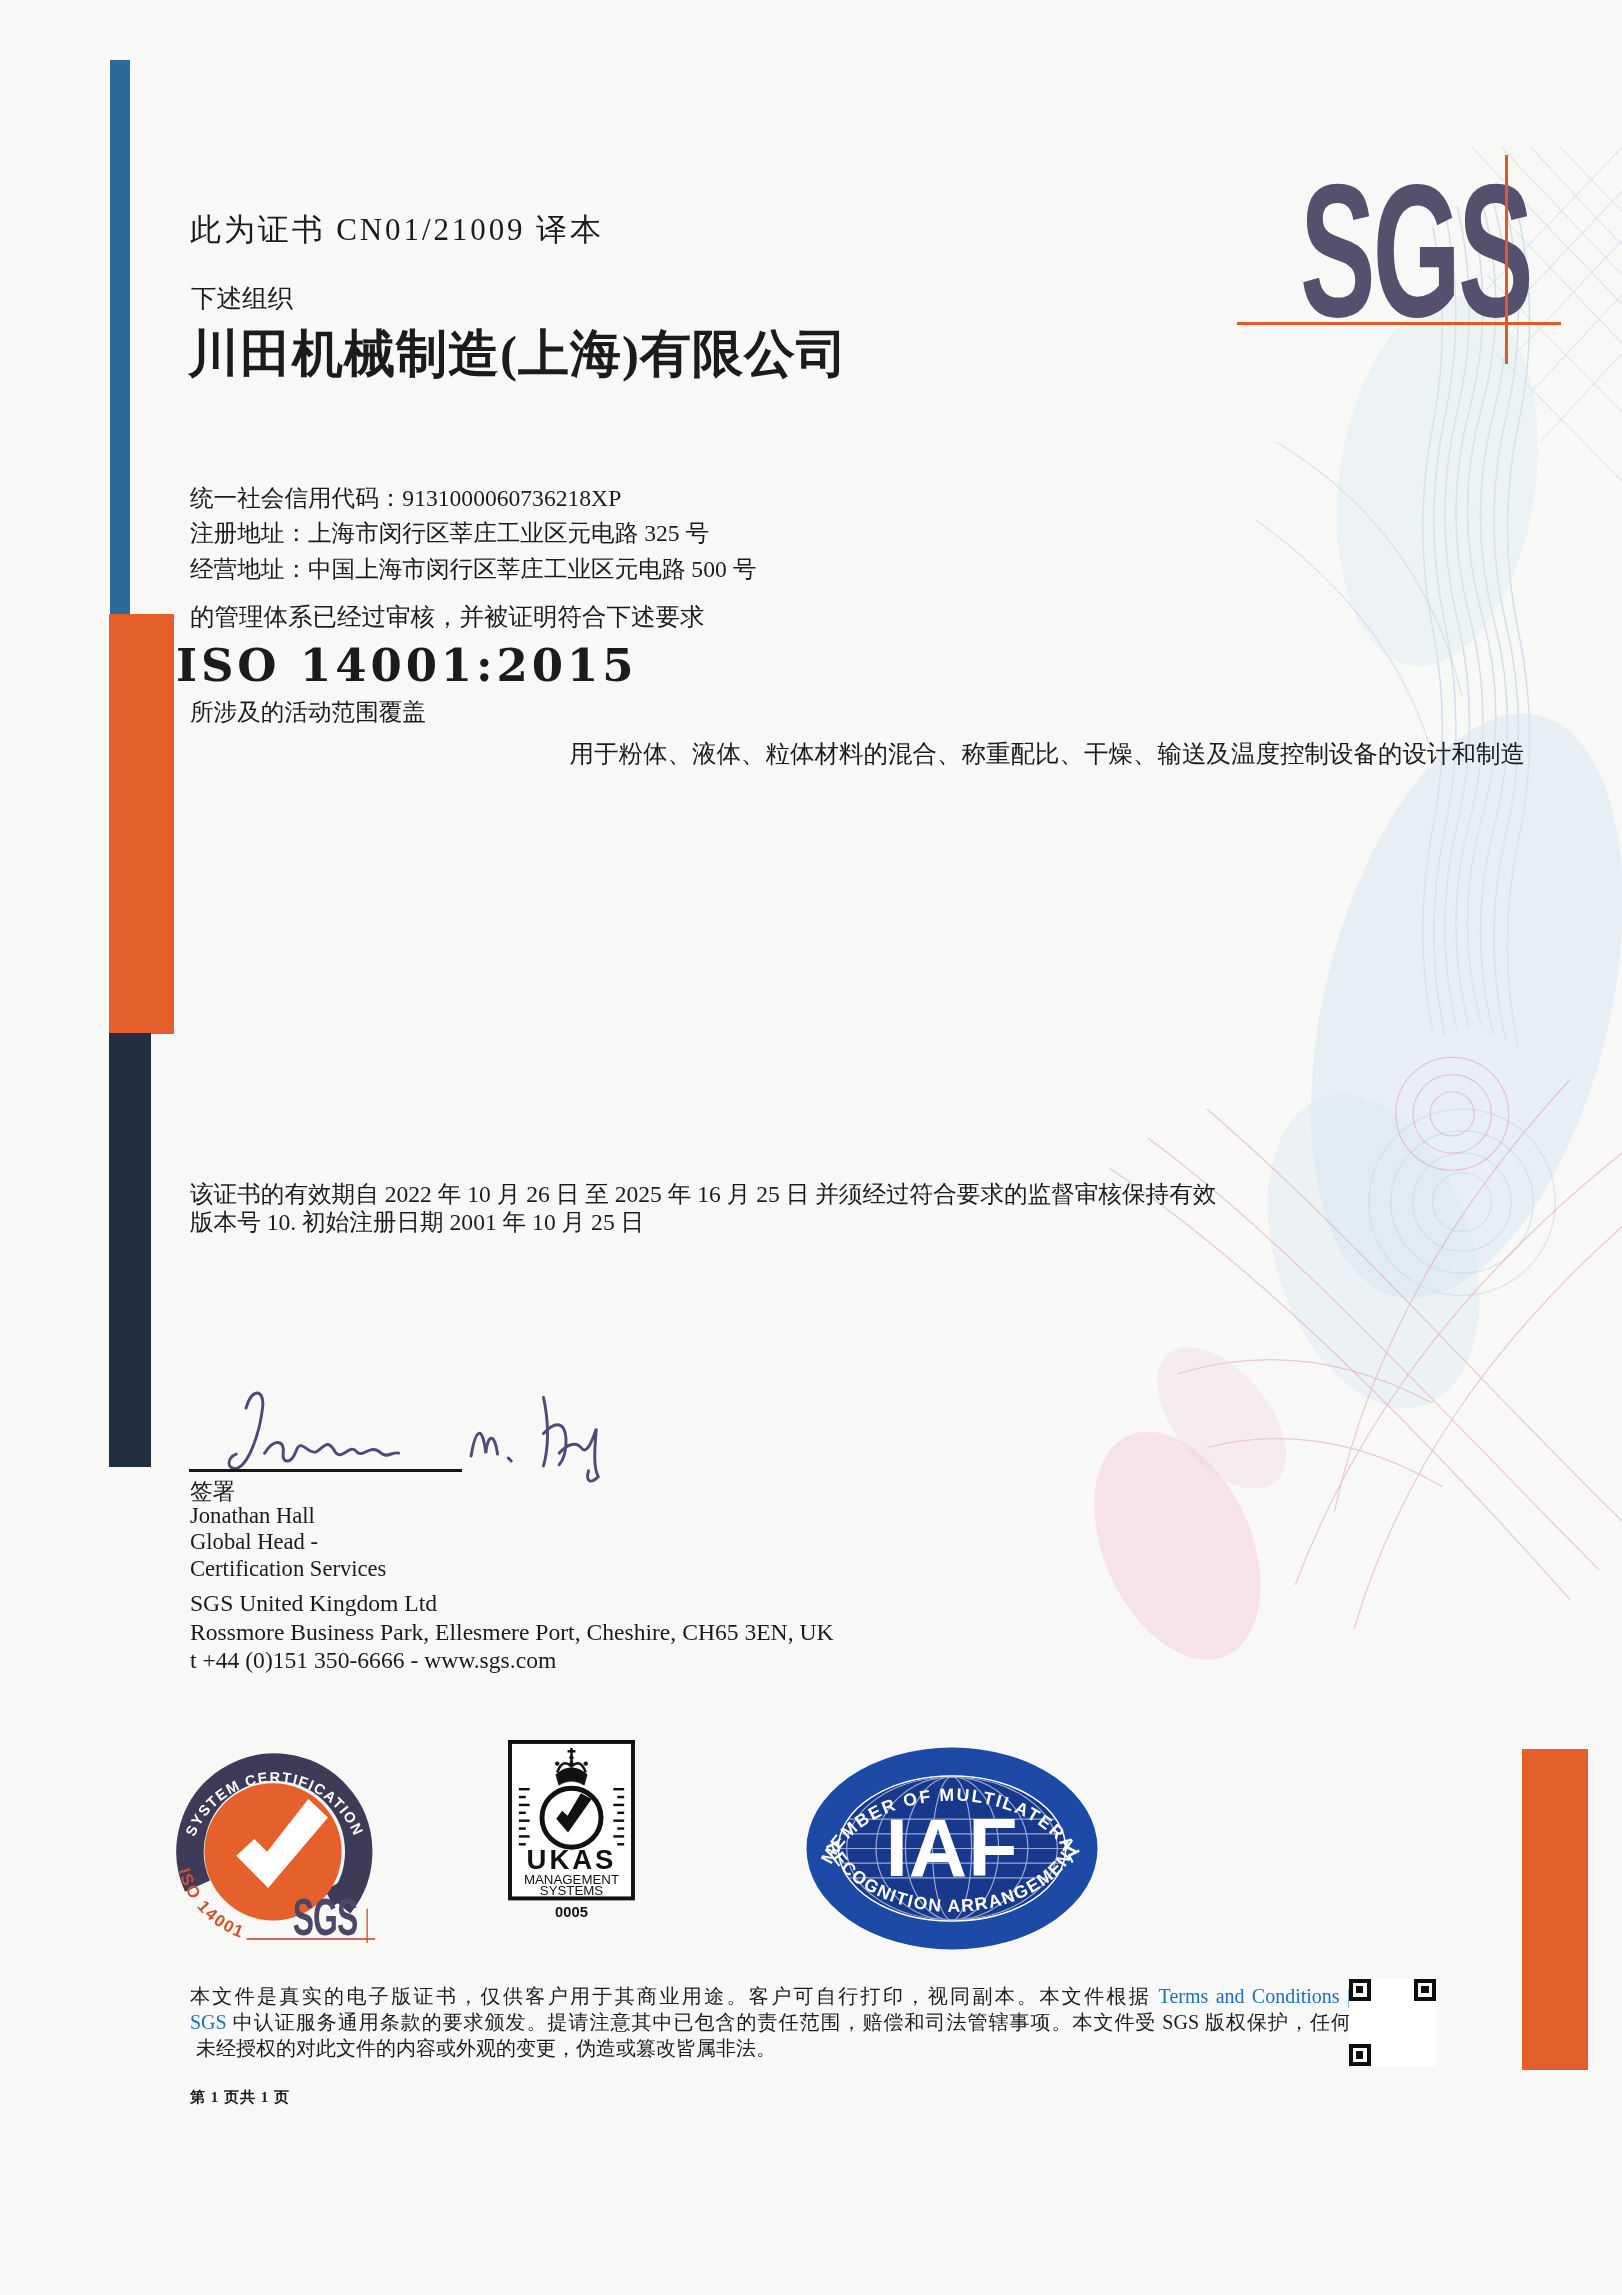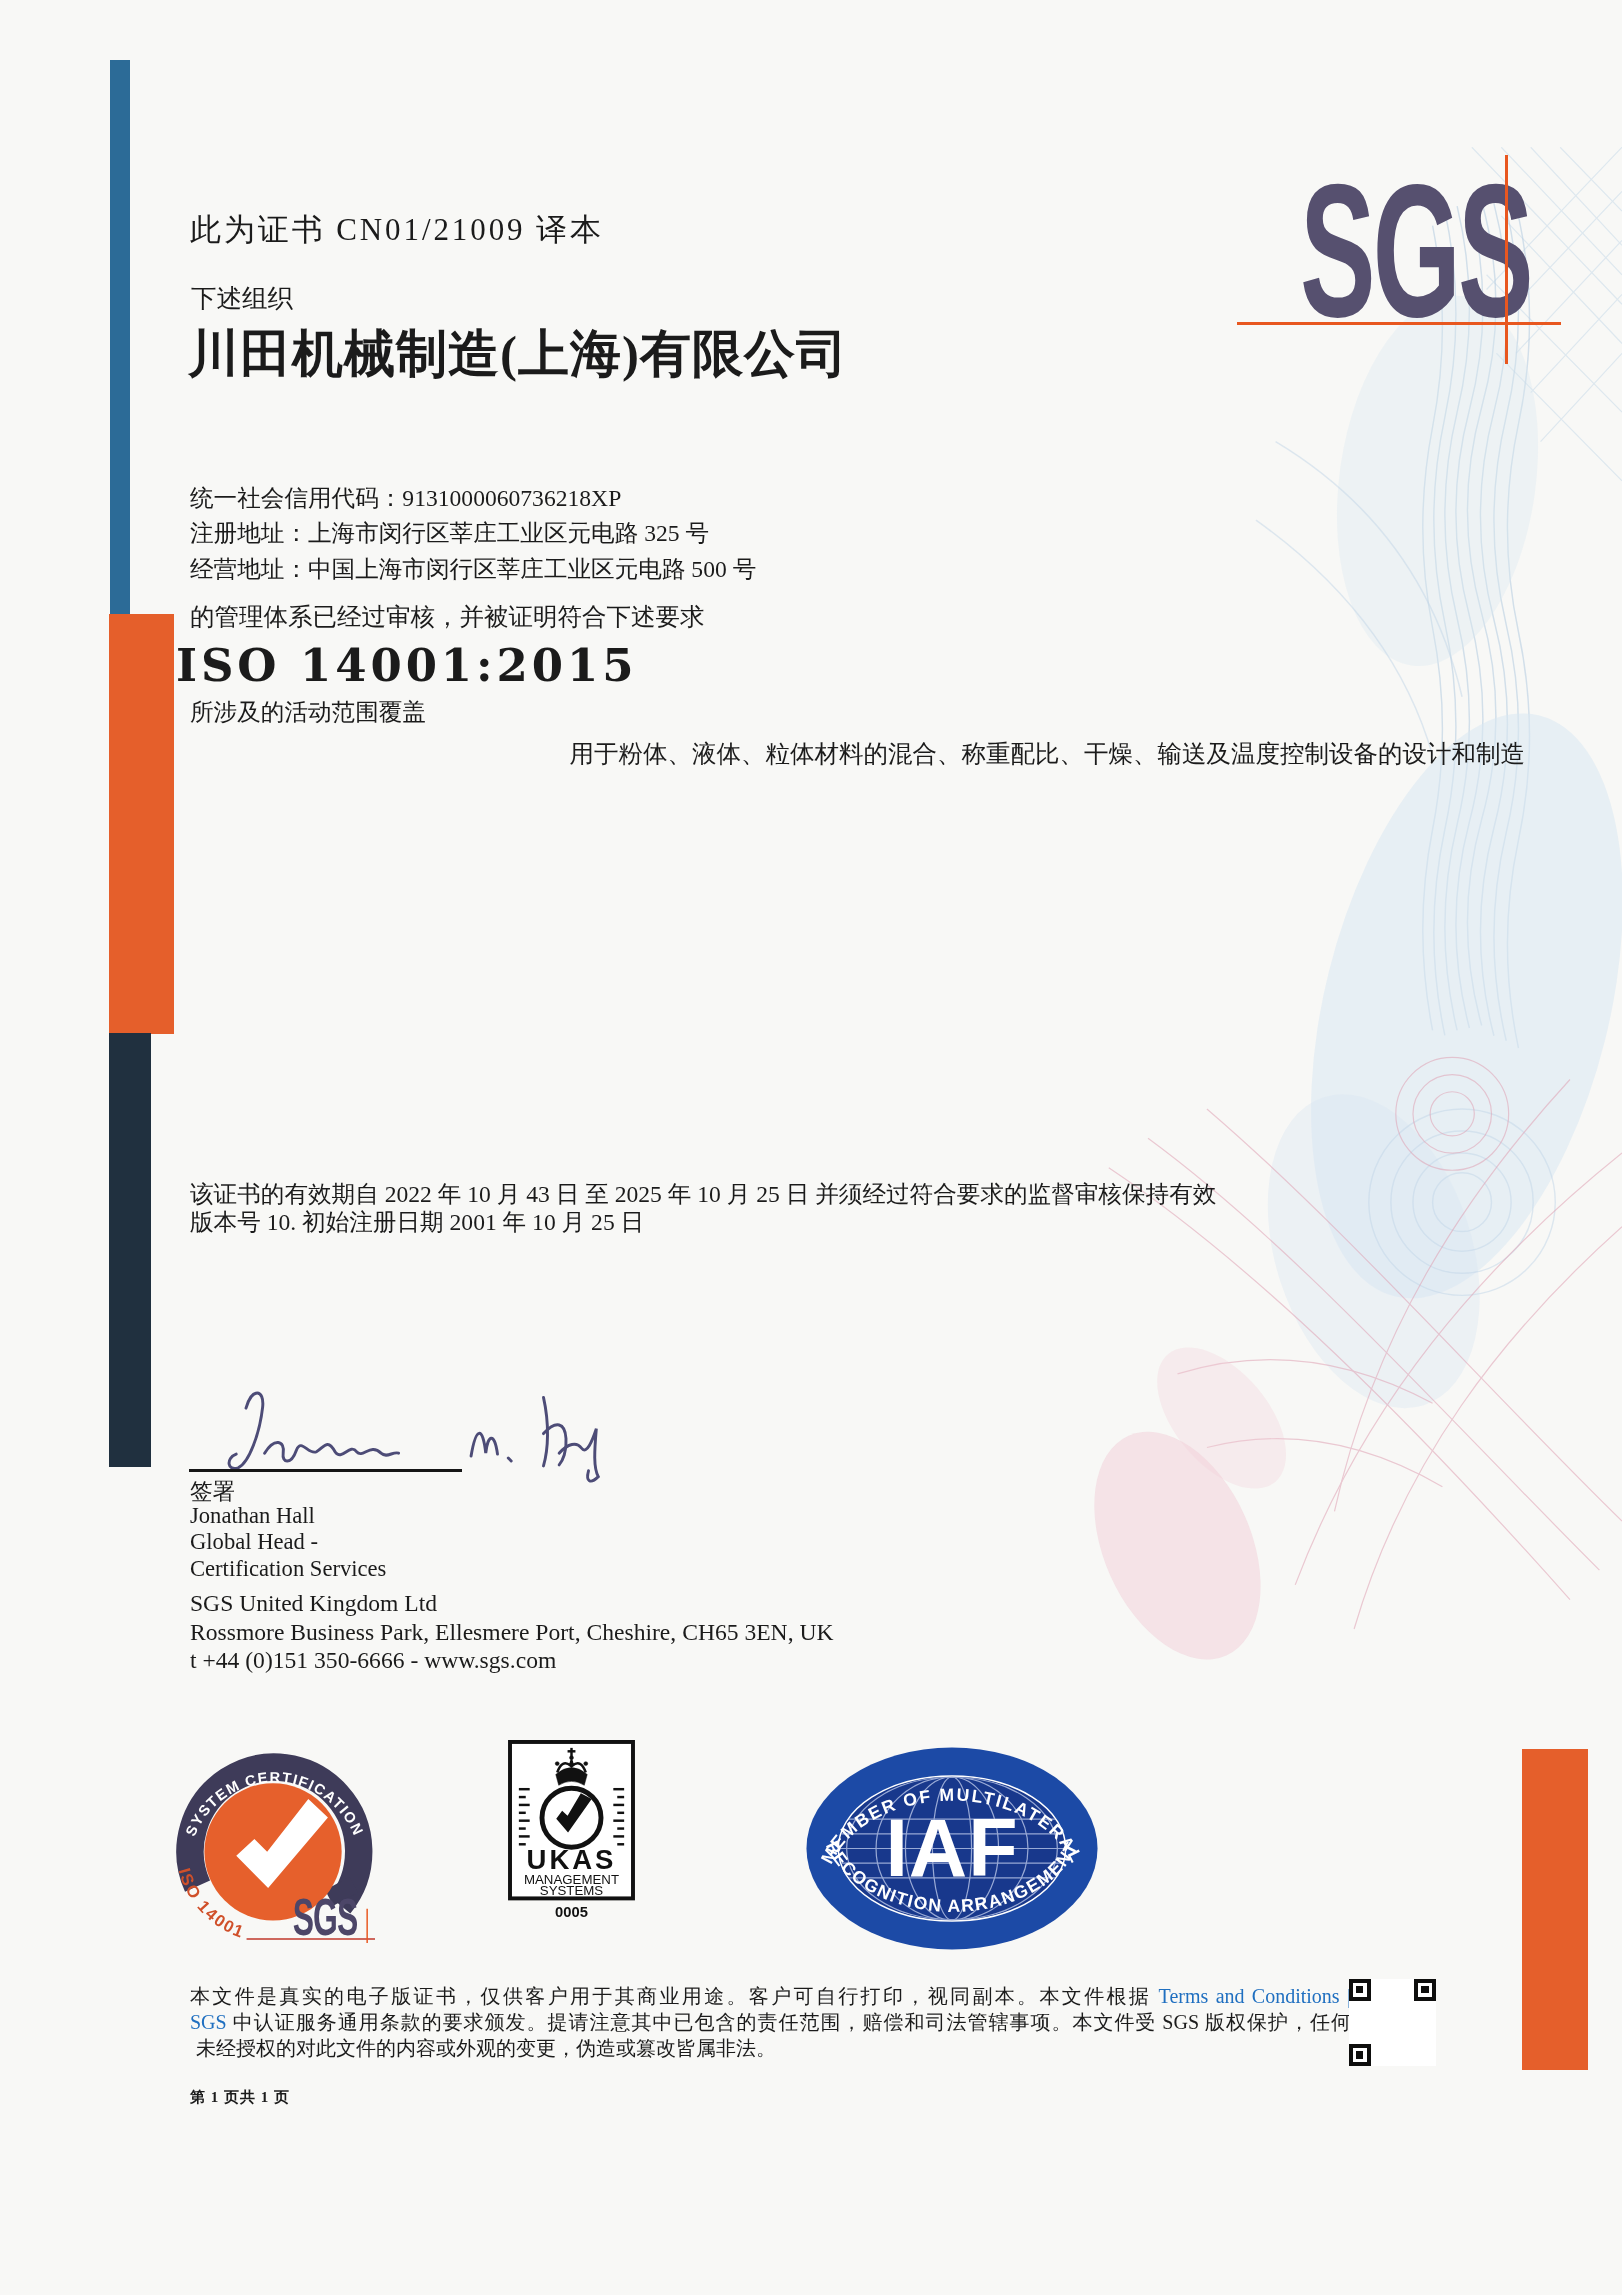--- a/index.html
+++ b/index.html
@@ -118,21 +118,21 @@
   <div class="abs t-info" style="left:190px;top:482px;">统一社会信用代码：9131000060736218XP</div>
   <div class="abs t-info" style="left:190px;top:517px;">注册地址：上海市闵行区莘庄工业区元电路 325 号</div>
   <div class="abs t-info" style="left:190px;top:553px;">经营地址：中国上海市闵行区莘庄工业区元电路 500 号</div>
 
   <div class="abs t-audit" style="left:190px;top:600px;">的管理体系已经过审核，并被证明符合下述要求</div>
   <div class="abs t-iso" style="left:176px;top:639px;">ISO 14001:2015</div>
 
   <div class="abs t-scope" style="left:190px;top:696px;font-size:23.6px;">所涉及的活动范围覆盖</div>
   <div class="abs t-scope" style="left:190px;top:737px;width:1335px;">用于粉体、液体、粒体材料的混合、称重配比、干燥、输送及温度控制设备的设计和制造</div>
 
-  <div class="abs t-valid" style="left:190px;top:1178px;">该证书的有效期自 2022 年 10 月 43 日 至 2025 年 10 月 25 日 并须经过符合要求的监督审核保持有效</div>
+  <div class="abs t-valid" style="left:190px;top:1178px;">该证书的有效期自 2022 年 10 月 26 日 至 2025 年 16 月 25 日 并须经过符合要求的监督审核保持有效</div>
   <div class="abs t-valid" style="left:190px;top:1206px;">版本号 10. 初始注册日期 2001 年 10 月 25 日</div>
 
   <svg class="abs" style="left:216px;top:1369px;" width="471" height="137" viewBox="0 0 960 280" fill="none" stroke="#3f3e6d" stroke-width="6" stroke-linecap="round" opacity="0.92">
     <path d="M60 80 C 72 38, 98 40, 94 78 C 88 132, 66 192, 44 202 C 22 210, 18 182, 40 174"></path>
     <path d="M98 172 C 118 140, 140 146, 136 172 C 133 192, 152 197, 163 166 C 173 140, 188 177, 204 169 C 219 161, 226 140, 242 169 C 256 190, 272 150, 286 169 C 299 184, 314 150, 336 172 C 348 183, 360 168, 372 172"></path>
     <path d="M520 178 C 530 118, 544 116, 550 172 C 554 134, 568 128, 574 174"></path>
     <path d="M596 182 l 6 6"></path>
     <path d="M668 58 C 680 112, 678 164, 668 198"></path>
     <path d="M668 132 C 694 104, 712 110, 714 142 C 716 168, 707 188, 700 196"></path>
     <path d="M700 172 C 718 152, 736 148, 746 162 C 756 176, 768 146, 776 122 C 772 168, 770 202, 780 220 C 764 236, 754 230, 760 208"></path>

